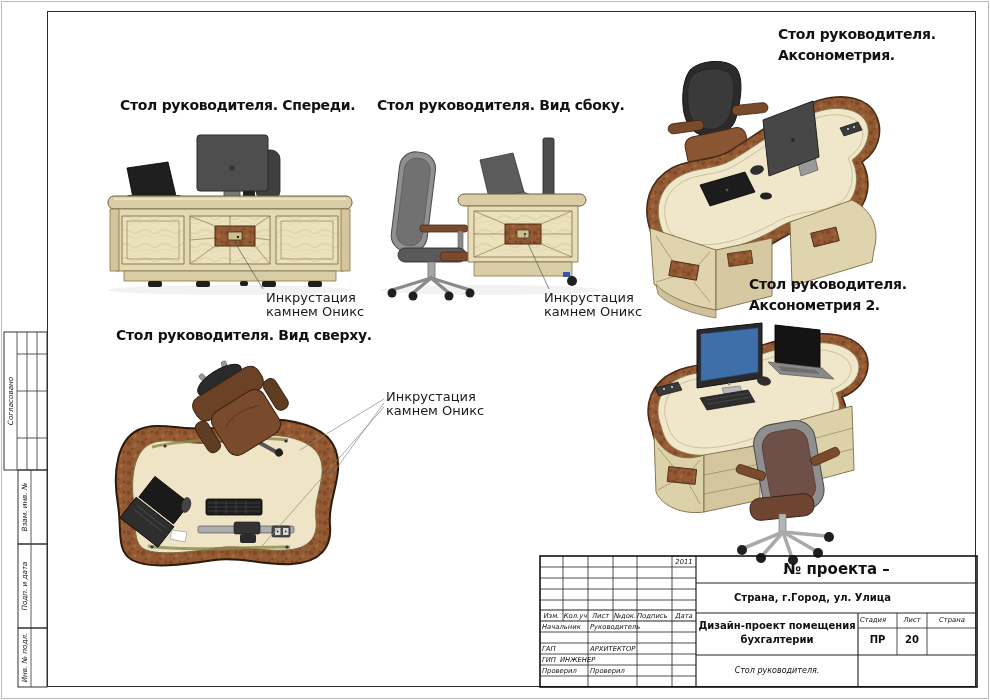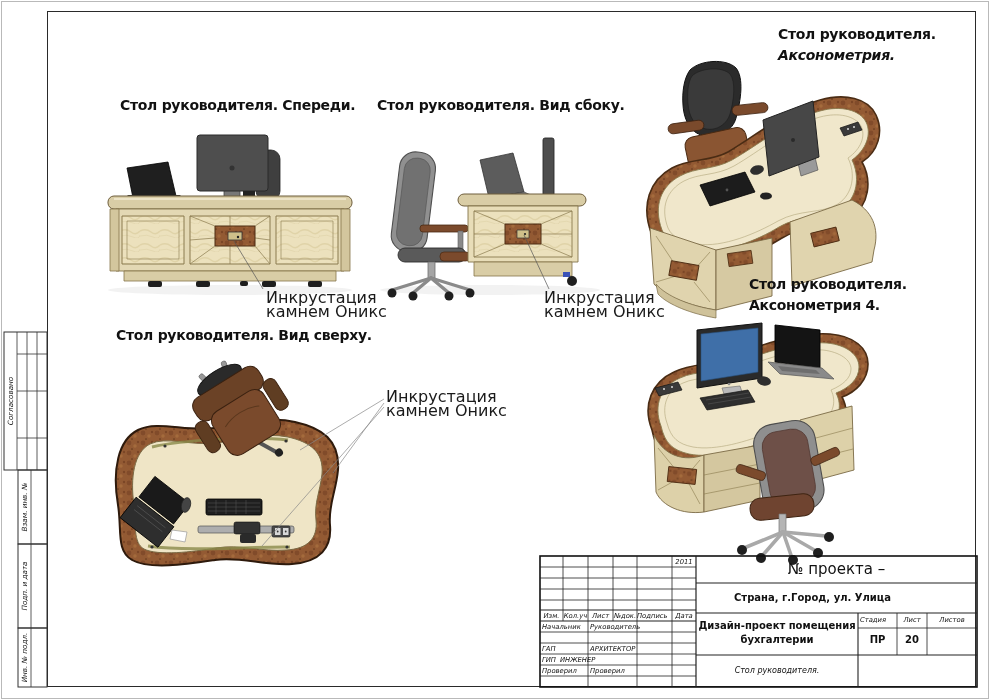--- a/index.html
+++ b/index.html
@@ -7,21 +7,21 @@
     width:990px;height:700px;position:relative;background:#ffffff;
     font-family:"DejaVu Sans","Liberation Sans",sans-serif;color:#1a1a1a;
     overflow:hidden;
   }
   .abs{position:absolute;}
   .view-title{
     position:absolute;font-weight:700;font-size:14px;letter-spacing:-0.3px;
     white-space:nowrap;color:#111;
   }
   .ann{
-    position:absolute;font-size:16px;line-height:13.5px;color:#1a1a1a;
+    position:absolute;font-size:13px;line-height:13.5px;color:#1a1a1a;
     white-space:nowrap;
   }
   .tb-text{position:absolute;text-align:center;color:#111;}
   .tb-small{font-size:6.8px;font-style:italic;}
   .vtext{
     position:absolute;transform:rotate(-90deg);transform-origin:left top;
     font-size:7.2px;font-style:italic;text-align:center;white-space:nowrap;
     color:#222;
   }
   .page-border{
@@ -415,49 +415,49 @@
     <rect x="18" y="544" width="29" height="84" fill="none" stroke-width="1"></rect>
     <line x1="31" y1="544" x2="31" y2="628"></line>
     <rect x="18" y="628" width="29" height="59" fill="none" stroke-width="1"></rect>
     <line x1="31" y1="628" x2="31" y2="687"></line>
   </g>
 </svg>
 
 <div class="view-title" style="left:120px;top:97px;">Стол руководителя. Спереди.</div>
 <div class="view-title" style="left:377px;top:97px;">Стол руководителя. Вид сбоку.</div>
 <div class="view-title" style="left:778px;top:26px;">Стол руководителя.</div>
-<div class="view-title" style="left:778px;top:47px;font-style:italic;">Аксонометрия.</div>
+<div class="view-title" style="left:778px;top:47px;">Аксонометрия.</div>
 <div class="view-title" style="left:749px;top:276px;">Стол руководителя.</div>
-<div class="view-title" style="left:749px;top:297px;">Аксонометрия 4.</div>
+<div class="view-title" style="left:749px;top:297px;">Аксонометрия 2.</div>
 <div class="view-title" style="left:116px;top:327px;text-align:center;">Стол руководителя. Вид сверху.</div>
 
 <div class="ann" style="left:266px;top:291px;">
   <div>Инкрустация</div>
   <div>камнем Оникс</div>
 </div>
 <div class="ann" style="left:544px;top:291px;">
   <div>Инкрустация</div>
   <div>камнем Оникс</div>
 </div>
 <div class="ann" style="left:386px;top:390px;">
   <div>Инкрустация</div>
   <div>камнем Оникс</div>
 </div>
 
 <div class="tb-text tb-small" style="left:672px;top:558px;width:24px;">2011</div>
 
-<div class="tb-text" style="left:696px;top:560px;width:281px;font-weight:400;font-size:15px;">№ проекта –</div>
+<div class="tb-text" style="left:696px;top:560px;width:281px;font-weight:700;font-size:15px;">№ проекта –</div>
 <div class="tb-text" style="left:672px;top:592px;width:281px;font-weight:700;font-size:10px;">Страна, г.Город, ул. Улица</div>
 
 <div class="tb-text" style="left:696px;top:620px;width:162px;font-weight:700;font-size:10px;">Дизайн-проект помещения</div>
 <div class="tb-text" style="left:696px;top:634px;width:162px;font-weight:700;font-size:10px;">бухгалтерии</div>
 
 <div class="tb-text tb-small" style="left:858px;top:616px;width:30px;">Стадия</div>
 <div class="tb-text tb-small" style="left:897px;top:616px;width:30px;">Лист</div>
-<div class="tb-text tb-small" style="left:927px;top:616px;width:50px;">Листов</div>
+<div class="tb-text tb-small" style="left:927px;top:616px;width:50px;">Страна</div>
 <div class="tb-text" style="left:858px;top:634px;width:39px;font-weight:700;font-size:10px;">ПР</div>
 <div class="tb-text" style="left:897px;top:634px;width:30px;font-weight:700;font-size:10px;">20</div>
 <div class="tb-text" style="left:927px;top:634px;width:50px;font-weight:700;font-size:10px;"></div>
 
 <div class="tb-text" style="left:696px;top:666px;width:162px;font-size:8px;font-style:italic;">Стол руководителя.</div>
 
 <div class="tb-text tb-small" style="left:540px;top:612px;width:23px;">Изм.</div>
 <div class="tb-text tb-small" style="left:563px;top:612px;width:25px;">Кол.уч</div>
 <div class="tb-text tb-small" style="left:588px;top:612px;width:25px;">Лист</div>
 <div class="tb-text tb-small" style="left:613px;top:612px;width:24px;">№док.</div>

